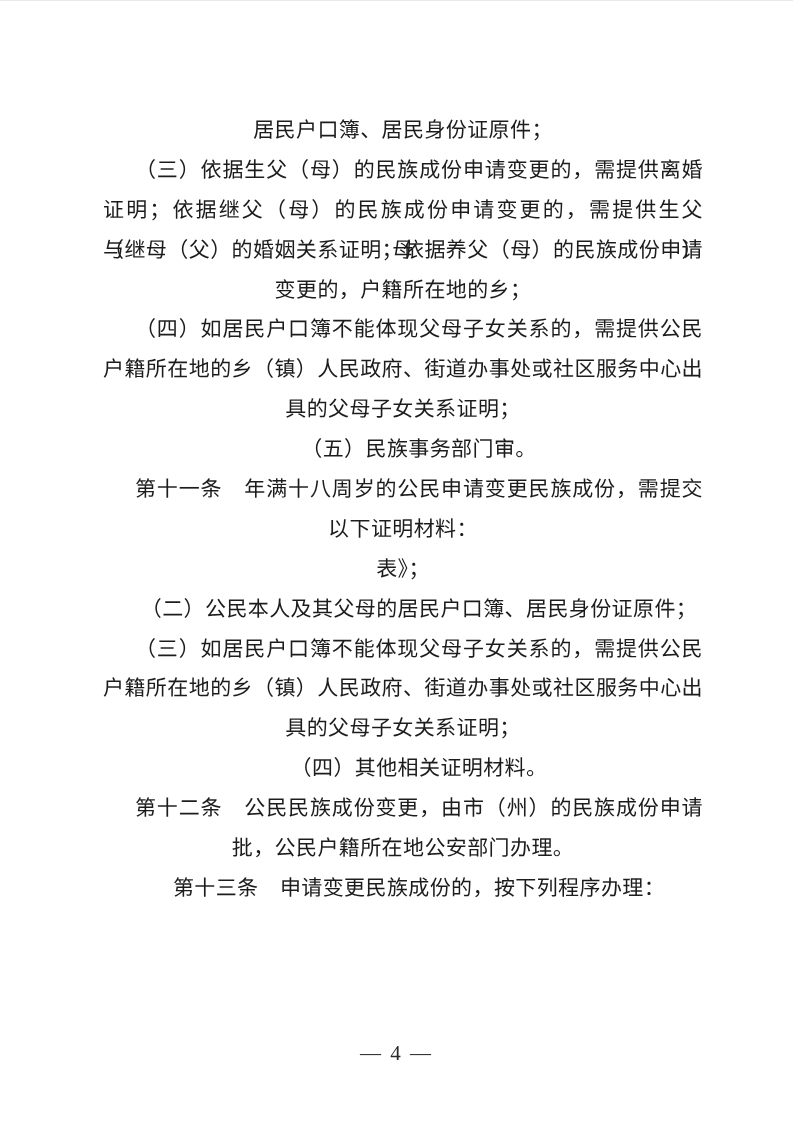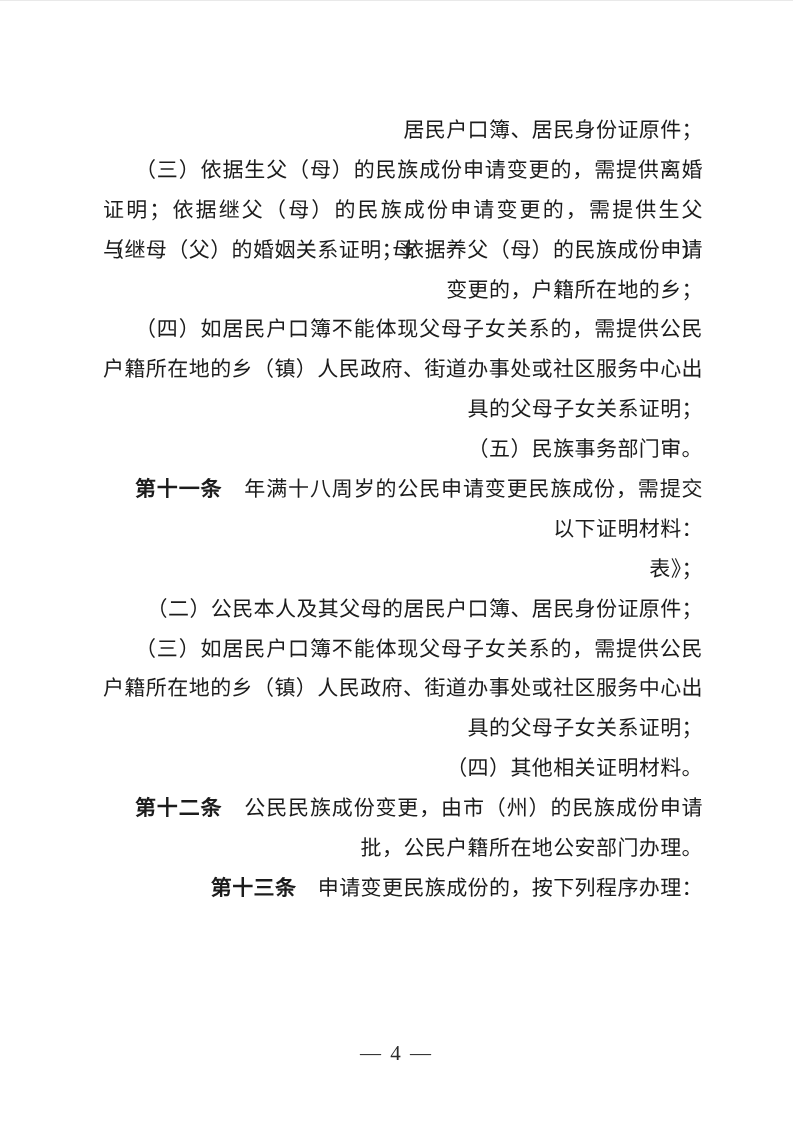--- a/index.html
+++ b/index.html
@@ -22,35 +22,35 @@
     position: absolute;
     left: 103px;
     top: 110px;
     width: 600px;
   }
   .line {
     height: 39.9px;
     line-height: 39.9px;
     font-size: 21px;
     letter-spacing: 0.4px;
-    text-align: right;
+    text-align: center;
     white-space: normal;
   }
   
   .line.fill {
     text-align: justify;
     text-align-last: justify;
     -moz-text-align-last: justify;
   }
   
   .line.indent {
     text-indent: 32px;
   }
   .bold {
-    font-weight: 700;
+    font-weight: 400;
   }
   .footer {
     position: absolute;
     left: 0;
     top: 1039px;
     width: 100%;
     text-align: center;
     font-size: 21px;
     line-height: 26px;
     color: #2a2a2a;

